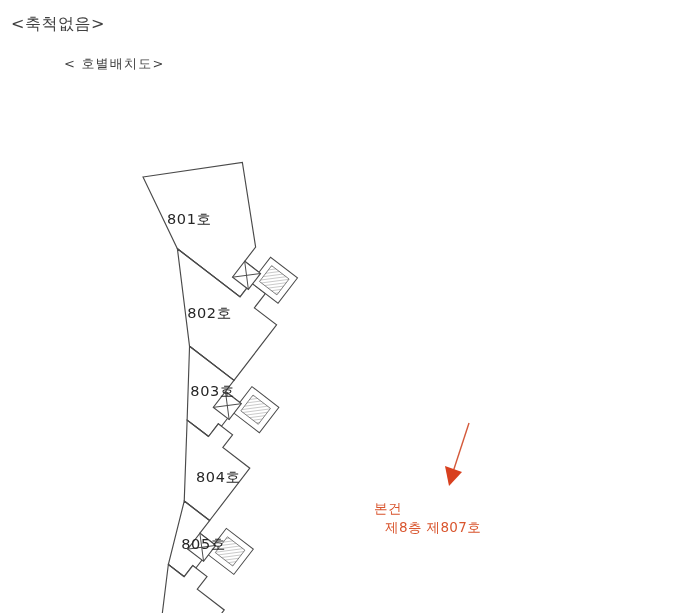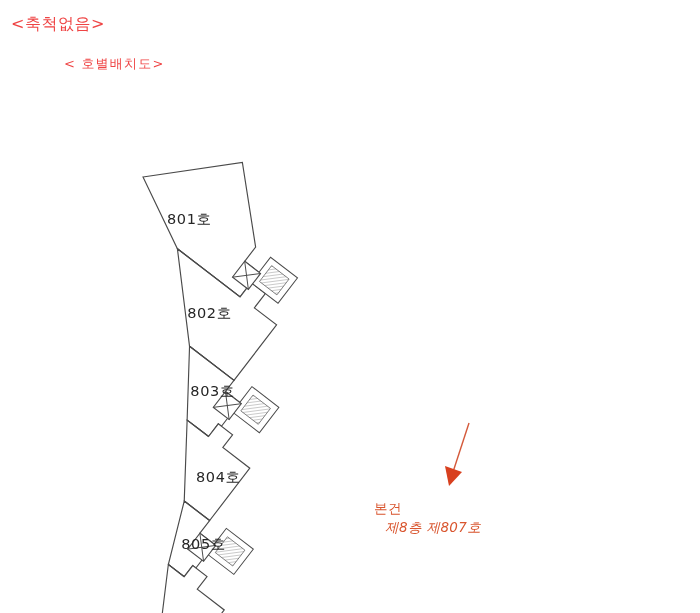--- a/index.html
+++ b/index.html
@@ -14,21 +14,21 @@
     position: relative;
     font-family: "DejaVu Sans", "Liberation Sans", sans-serif;
     color: #1a1a1a;
     overflow: hidden;
   }
 
   
   .caption {
     position: absolute;
     white-space: nowrap;
-    color: #ef4444;
+    color: #404040;
     font-weight: 400;
     letter-spacing: 0.5px;
   }
   #scale-note {
     left: 11px;
     top: 14px;
     font-size: 16px;
   }
   #plan-title {
     left: 64px;
@@ -98,21 +98,21 @@
   }
   .subject-text {
     position: absolute;
     color: #d9552e;
     font-size: 13.5px;
     white-space: nowrap;
     letter-spacing: 0.4px;
     line-height: 1.55;
   }
   #subject-line1 { left: 374px; top: 498px; }
-  #subject-line2 { left: 385px; top: 517px; font-style: italic; }
+  #subject-line2 { left: 385px; top: 517px; }
 </style>
 </head>
 <body>
 
 <div class="caption" id="scale-note">&lt;축척없음&gt;</div>
 
 <div class="caption" id="plan-title">&lt; 호별배치도&gt;</div>
 
 <svg id="floorplan-svg" viewBox="0 0 700 613">
 

